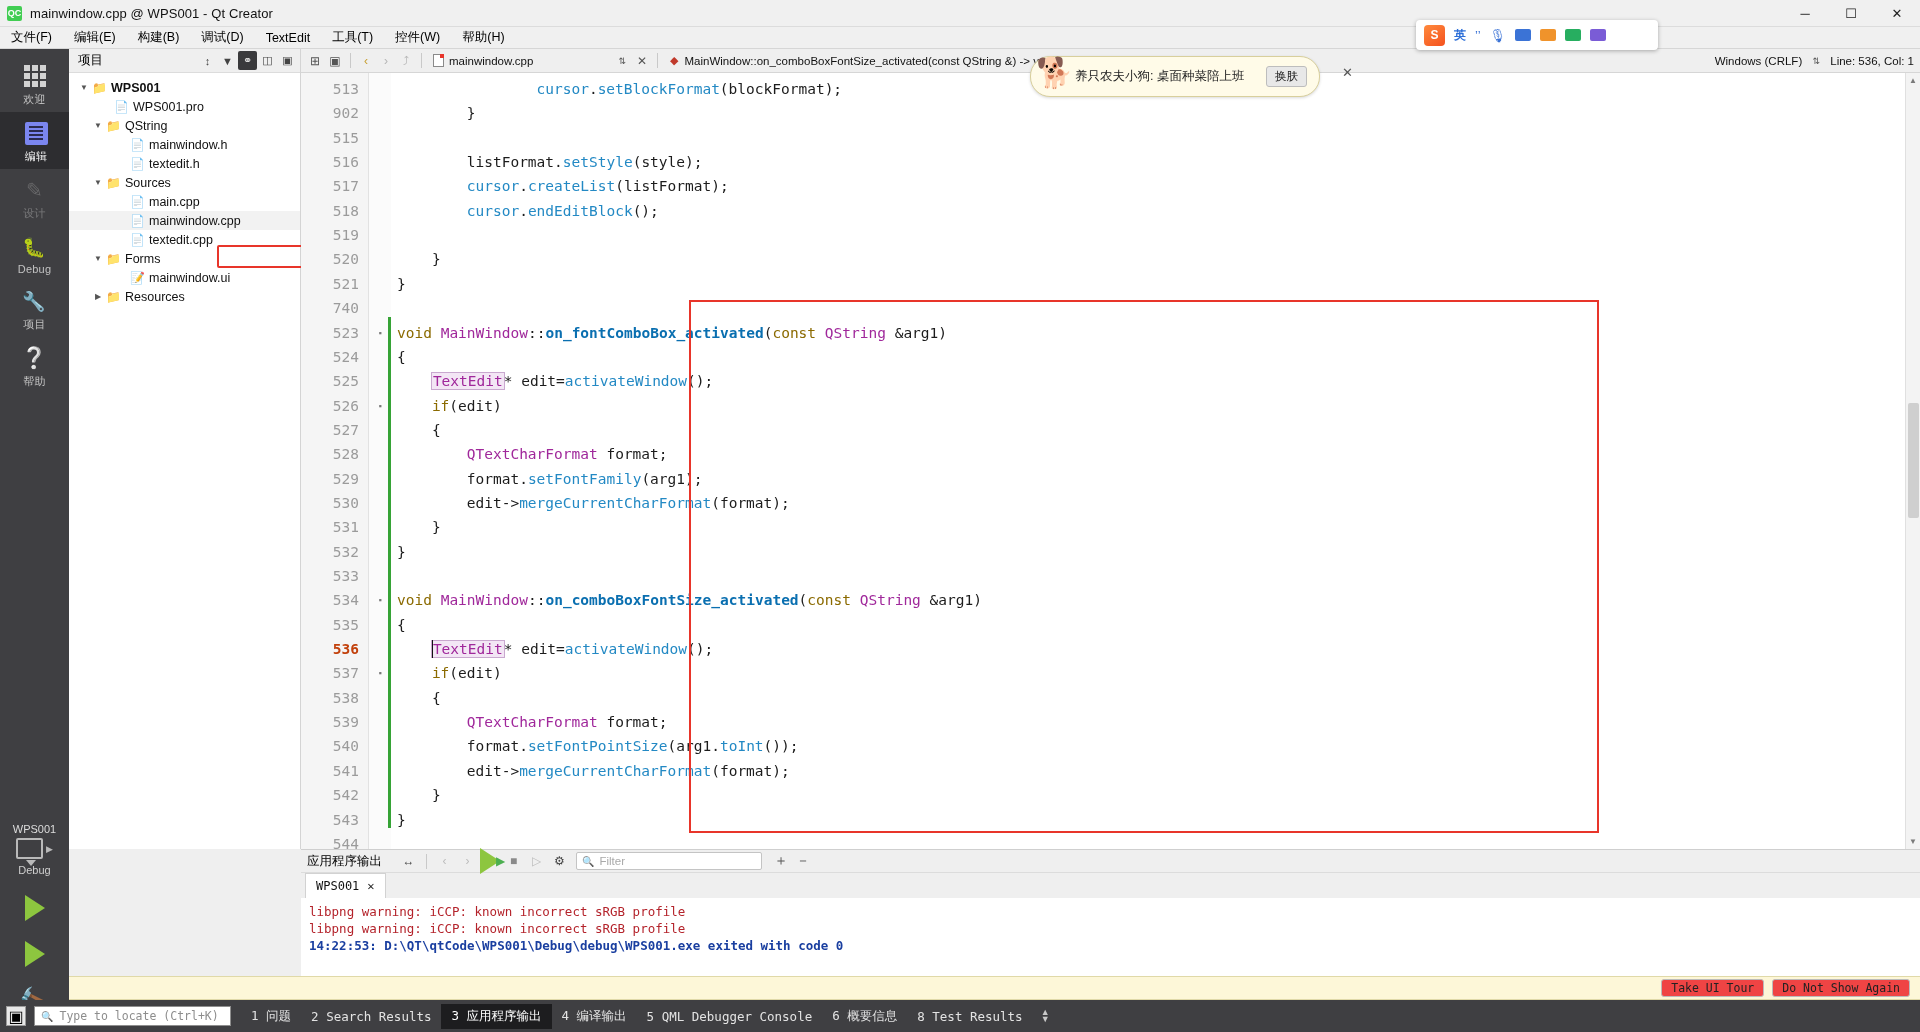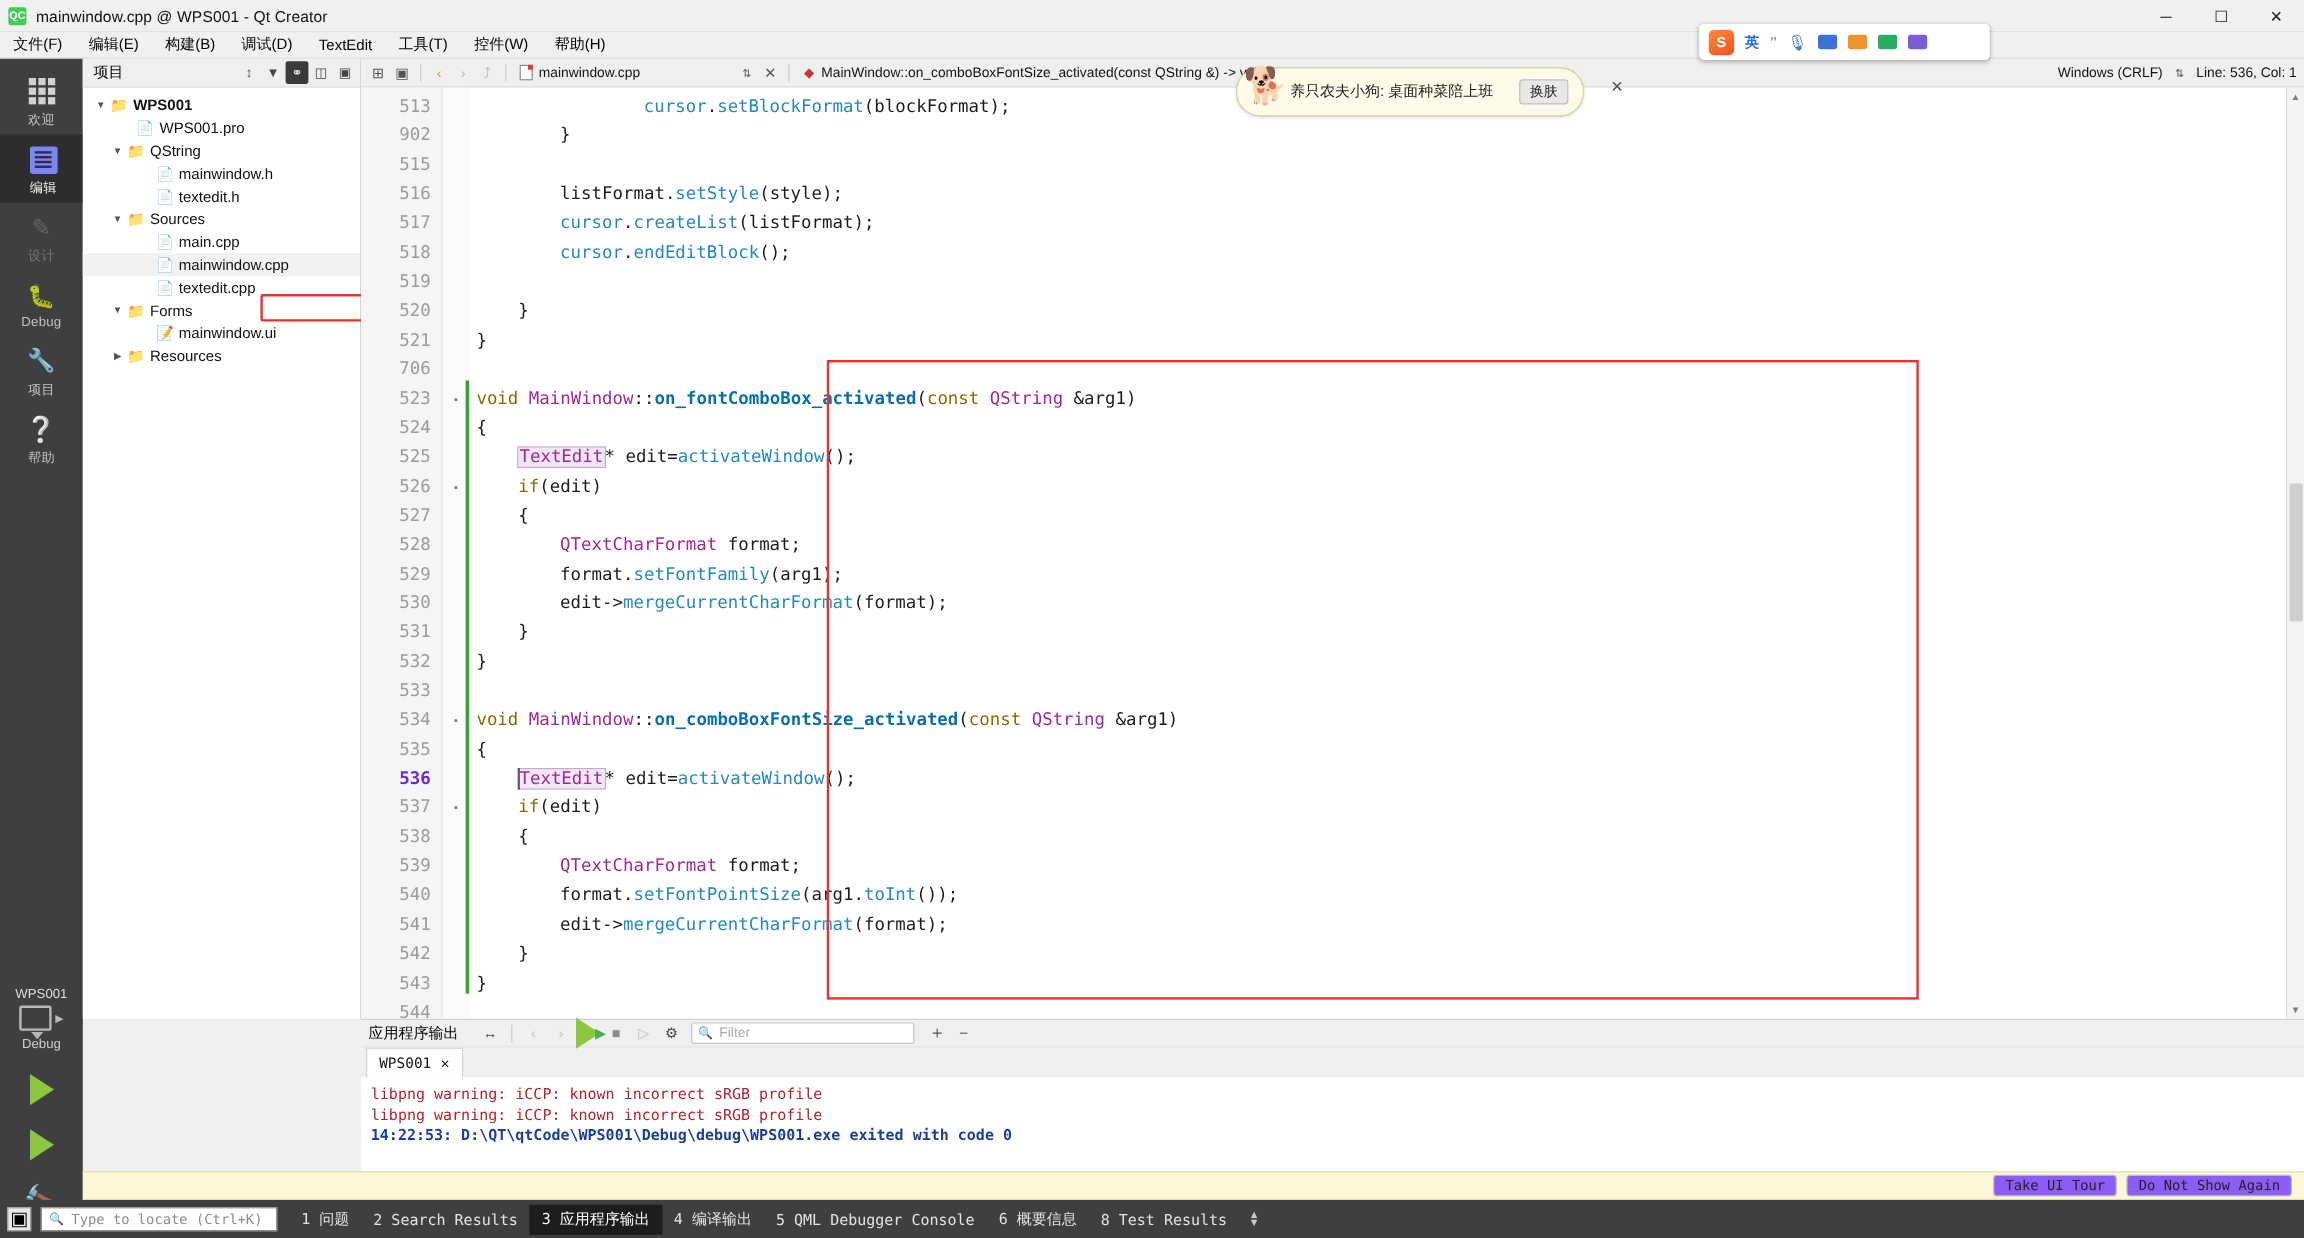--- a/index.html
+++ b/index.html
@@ -188,21 +188,21 @@
   .gutter {
     position: absolute; left: 0; top: 0; width: 68px; height: 100%;
     background: #f5f5f5; border-right: 1px solid #e2e2e2;
   }
   .foldcol { position: absolute; left: 68px; top: 0; width: 22px; height: 100%; background: #fbfbfb; }
   .ln {
     position: absolute; left: 0; width: 58px; text-align: right;
     font-family: "DejaVu Sans Mono", monospace; font-size: 14.5px;
     color: #9b9b9b; line-height: 24.35px; height: 24.35px;
   }
-  .ln.cur { color: #6d28d9; font-weight: bold; }
+  .ln.cur { color: #c2410c; font-weight: bold; }
   .fold {
     position: absolute; left: 74px; width: 10px; text-align: center;
     font-size: 9px; color: #777; line-height: 24.35px; height: 24.35px;
   }
   .greenbar {
     position: absolute; left: 87px; width: 3px; background: #36a336;
   }
   .code-text {
     position: absolute; left: 96px;
     font-family: "DejaVu Sans Mono", monospace; font-size: 14.5px;
@@ -290,21 +290,21 @@
 
   
   .tourbar {
     position: absolute; left: 69px; top: 976px; right: 0; height: 24px;
     background: #fdf7d8; border-top: 1px solid #e0d9a8; border-bottom: 1px solid #e0d9a8;
     display: flex; align-items: center; padding-left: 8px;
     font-family: "DejaVu Sans Mono", monospace; font-size: 12px; color: #222;
   }
   .tour-btns { margin-left: auto; display: flex; gap: 8px; padding-right: 10px; }
   .tour-btn {
-    background: #8b5cf6; border: 1px solid #bbb; border-radius: 3px;
+    background: #ef4444; border: 1px solid #bbb; border-radius: 3px;
     font-size: 11.5px; padding: 1px 9px; color: #222;
     font-family: "DejaVu Sans Mono", monospace;
   }
 
   
   .statusbar {
     position: absolute; left: 0; bottom: 0; width: 1920px; height: 32px;
     background: #3f3f42; display: flex; align-items: center; gap: 0;
     padding-left: 6px;
   }
@@ -556,21 +556,21 @@
         <div class="ln" style="top: 101.4px;">517</div>
         <div class="code-text" style="top: 101.4px; left: 165.76px;"><span class="k-meth">cursor</span><span class="k-var">.</span><span class="k-meth">createList</span><span class="k-var">(</span><span class="k-var">listFormat</span><span class="k-var">);</span></div>
         <div class="ln" style="top: 125.75px;">518</div>
         <div class="code-text" style="top: 125.75px; left: 165.76px;"><span class="k-meth">cursor</span><span class="k-var">.</span><span class="k-meth">endEditBlock</span><span class="k-var">();</span></div>
         <div class="ln" style="top: 150.1px;">519</div>
         <div class="code-text" style="top: 150.1px; left: 96px;"></div>
         <div class="ln" style="top: 174.45px;">520</div>
         <div class="code-text" style="top: 174.45px; left: 130.88px;"><span class="k-var">}</span></div>
         <div class="ln" style="top: 198.8px;">521</div>
         <div class="code-text" style="top: 198.8px; left: 96px;"><span class="k-var">}</span></div>
-        <div class="ln" style="top: 223.15px;">706</div>
+        <div class="ln" style="top: 223.15px;">740</div>
         <div class="code-text" style="top: 223.15px; left: 96px;"></div>
         <div class="ln" style="top: 247.5px;">523</div>
         <div class="fold" style="top: 247.5px;">▪</div>
         <div class="code-text" style="top: 247.5px; left: 96px;"><span class="k-kw">void </span><span class="k-cls">MainWindow</span><span class="k-var">::</span><span class="k-fn">on_fontComboBox_activated</span><span class="k-var">(</span><span class="k-kw">const </span><span class="k-cls">QString </span><span class="k-var">&amp;arg1)</span></div>
         <div class="ln" style="top: 271.85px;">524</div>
         <div class="code-text" style="top: 271.85px; left: 96px;"><span class="k-var">{</span></div>
         <div class="ln" style="top: 296.2px;">525</div>
         <div class="code-text" style="top: 296.2px; left: 130.88px;"><span class="k-cls hl-box">TextEdit</span><span class="k-var">* edit=</span><span class="k-meth">activateWindow</span><span class="k-var">();</span></div>
         <div class="ln" style="top: 320.55px;">526</div>
         <div class="fold" style="top: 320.55px;">▪</div>

